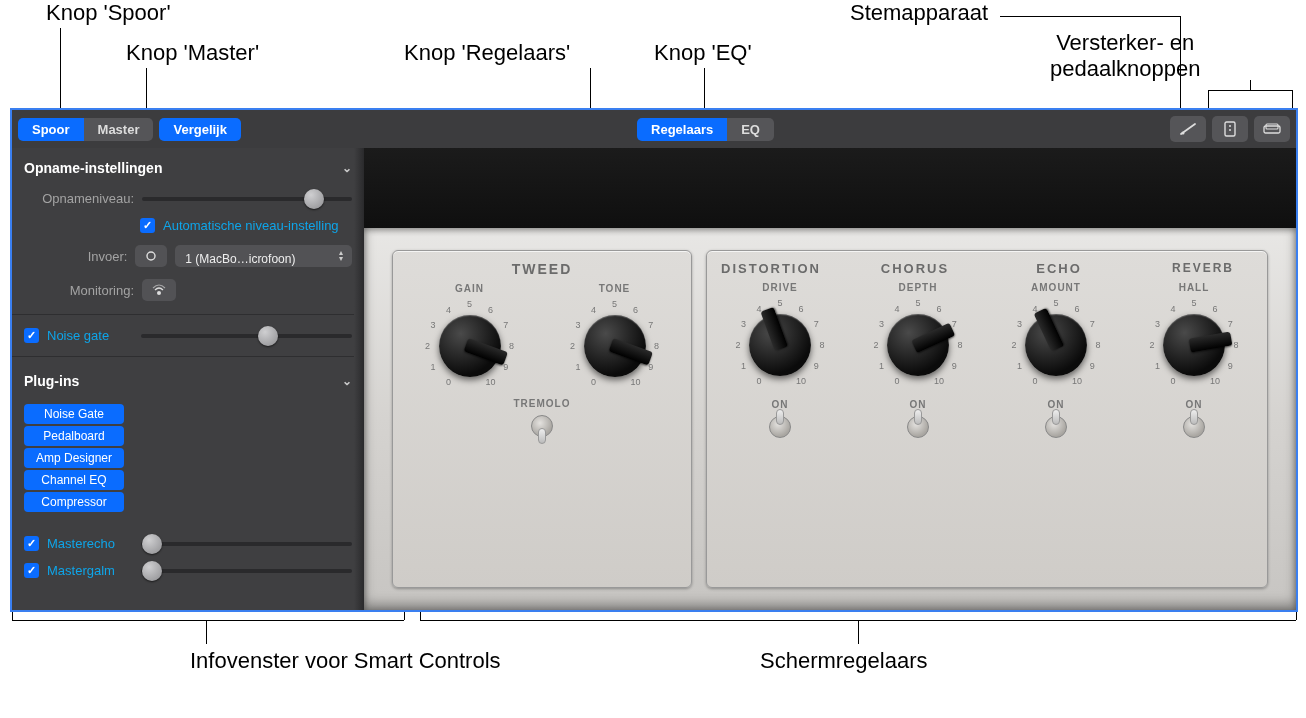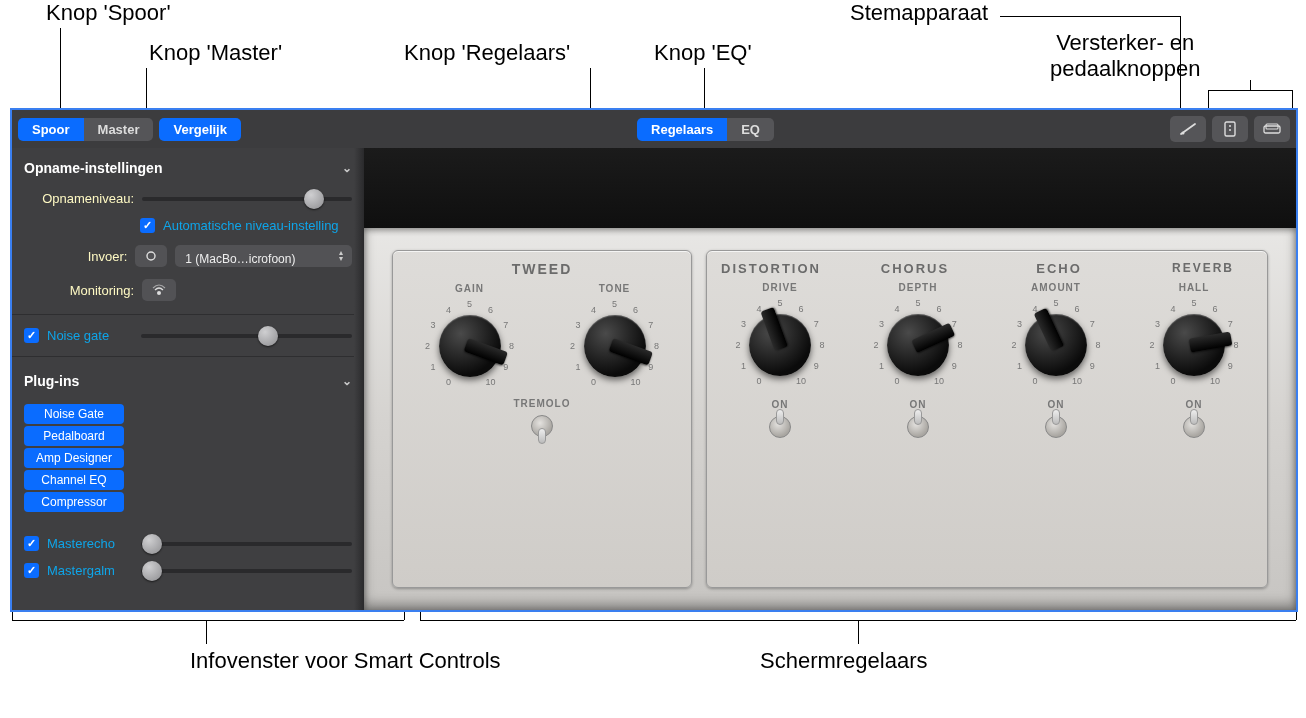--- a/index.html
+++ b/index.html
@@ -107,21 +107,21 @@
   position:absolute;
   right:0;top:0;bottom:0;width:10px;
   background: linear-gradient(to right, #3f3f41, #2a2a2c);
 }
 .section-header {
   display:flex; align-items:center; justify-content:space-between;
   font-weight:700; color:#fff; font-size:14px; padding: 6px 0;
 }
 .chev { font-size: 12px; color:#ccc; }
 .row { display:flex; align-items:center; gap:8px; padding: 3px 0;}
-.row-label-right { width: 110px; text-align:right; color:#fef9c3; }
+.row-label-right { width: 110px; text-align:right; color:#a3a3a3; }
 .slider {
   flex:1; height:4px; background:#2a2a2c; border-radius:2px; position:relative;
 }
 .slider-thumb {
   position:absolute; top:50%; transform:translate(-50%,-50%);
   width:20px; height:20px; border-radius:50%;
   background: radial-gradient(circle at 35% 30%, #cfcfd1, #8d8d90);
   box-shadow: 0 1px 2px rgba(0,0,0,.6);
 }
 .checkbox {
@@ -239,21 +239,21 @@
 
 
 .bottom-callout { position:absolute; font-size:22px; color:#000;}
 </style>
 </head>
 <body>
 
 <div class="callout" style="left:46px; top:0;">Knop 'Spoor'</div>
 <div class="callout-line" style="left:60px; top:28px; width:1px; height:86px;"></div>
 
-<div class="callout" style="left:126px; top:40px;margin-left:23px;">Knop 'Master'</div>
+<div class="callout" style="left:126px; top:40px;">Knop 'Master'</div>
 <div class="callout-line" style="left:146px; top:68px; width:1px; height:46px;"></div>
 
 <div class="callout" style="left:404px; top:40px;">Knop 'Regelaars'</div>
 <div class="callout-line" style="left:590px; top:68px; width:1px; height:46px;"></div>
 
 <div class="callout" style="left:654px; top:40px;">Knop 'EQ'</div>
 <div class="callout-line" style="left:704px; top:68px; width:1px; height:46px;"></div>
 
 <div class="callout" style="left:850px; top:0;">Stemapparaat</div>
 <div class="callout-line" style="left:1000px; top:16px; width:180px; height:1px;"></div>

